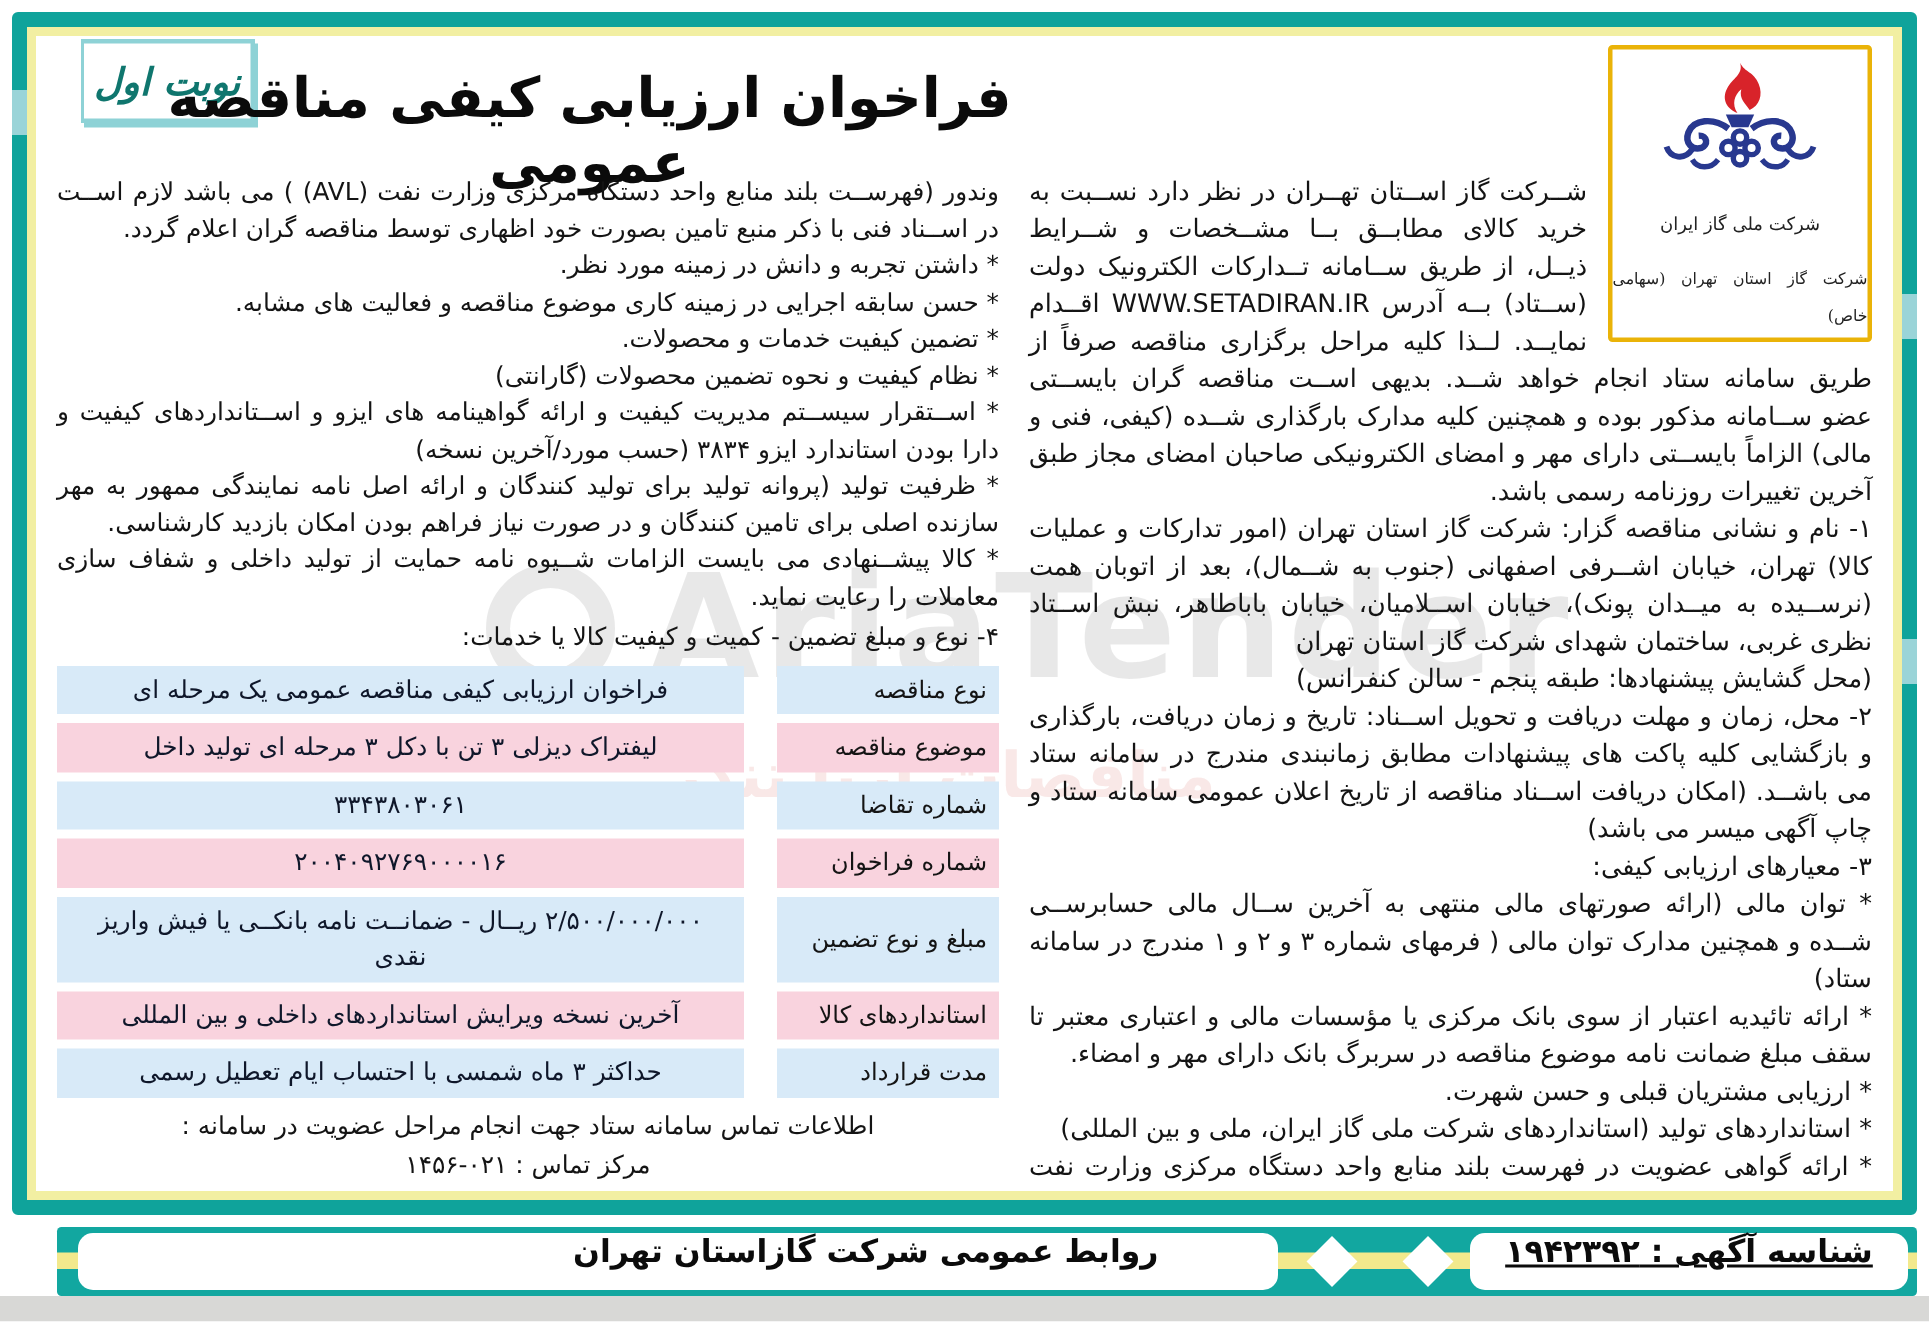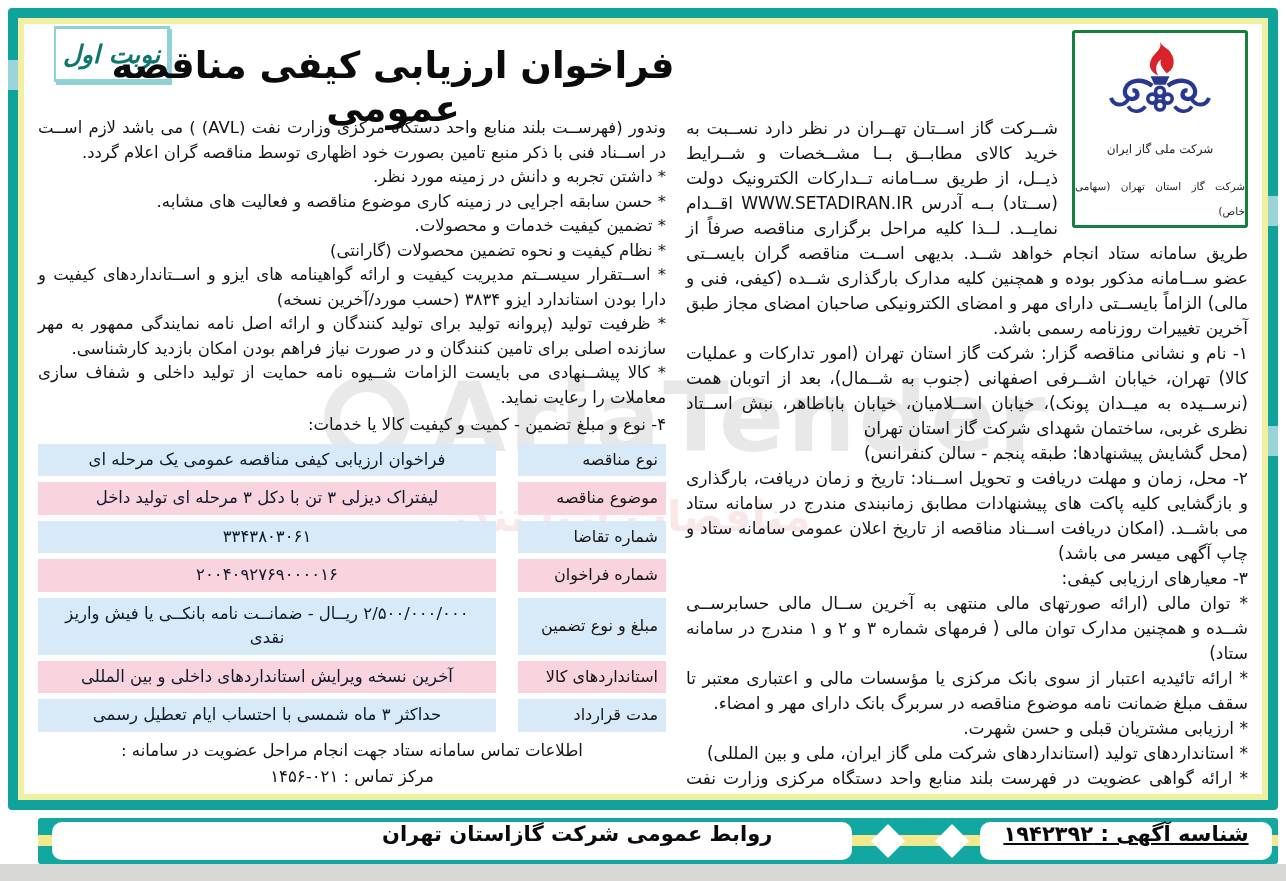--- a/index.html
+++ b/index.html
@@ -71,21 +71,21 @@
   .col { color:#141414; text-align:justify; }
   .col p { margin:0; }
   .col-right { width:562px; font-size:17px; line-height:25px; }
   .col-left  { flex:1; font-size:16.5px; line-height:24.5px; }
 
   
   .logo-box {
     float:right; width:176px; height:198px;
     margin:-86px 0 8px 14px;
     background:#fff;
-    border:3px solid #15803d; border-radius:3px;
+    border:3px solid #eab308; border-radius:3px;
     display:flex; flex-direction:column; align-items:center;
     padding-top:8px;
   }
   .logo-line1 { font-family:"DejaVu Serif", serif; font-size:12px; color:#222; margin-top:10px; }
   .logo-line2 { font-family:"DejaVu Serif", serif; font-size:10.5px; color:#222; margin-top:12px; }
 
   
   .ad-table { margin-top:6px; }
   .trow { display:flex; column-gap:22px; margin-bottom:6px; align-items:stretch; }
   .tlabel {

